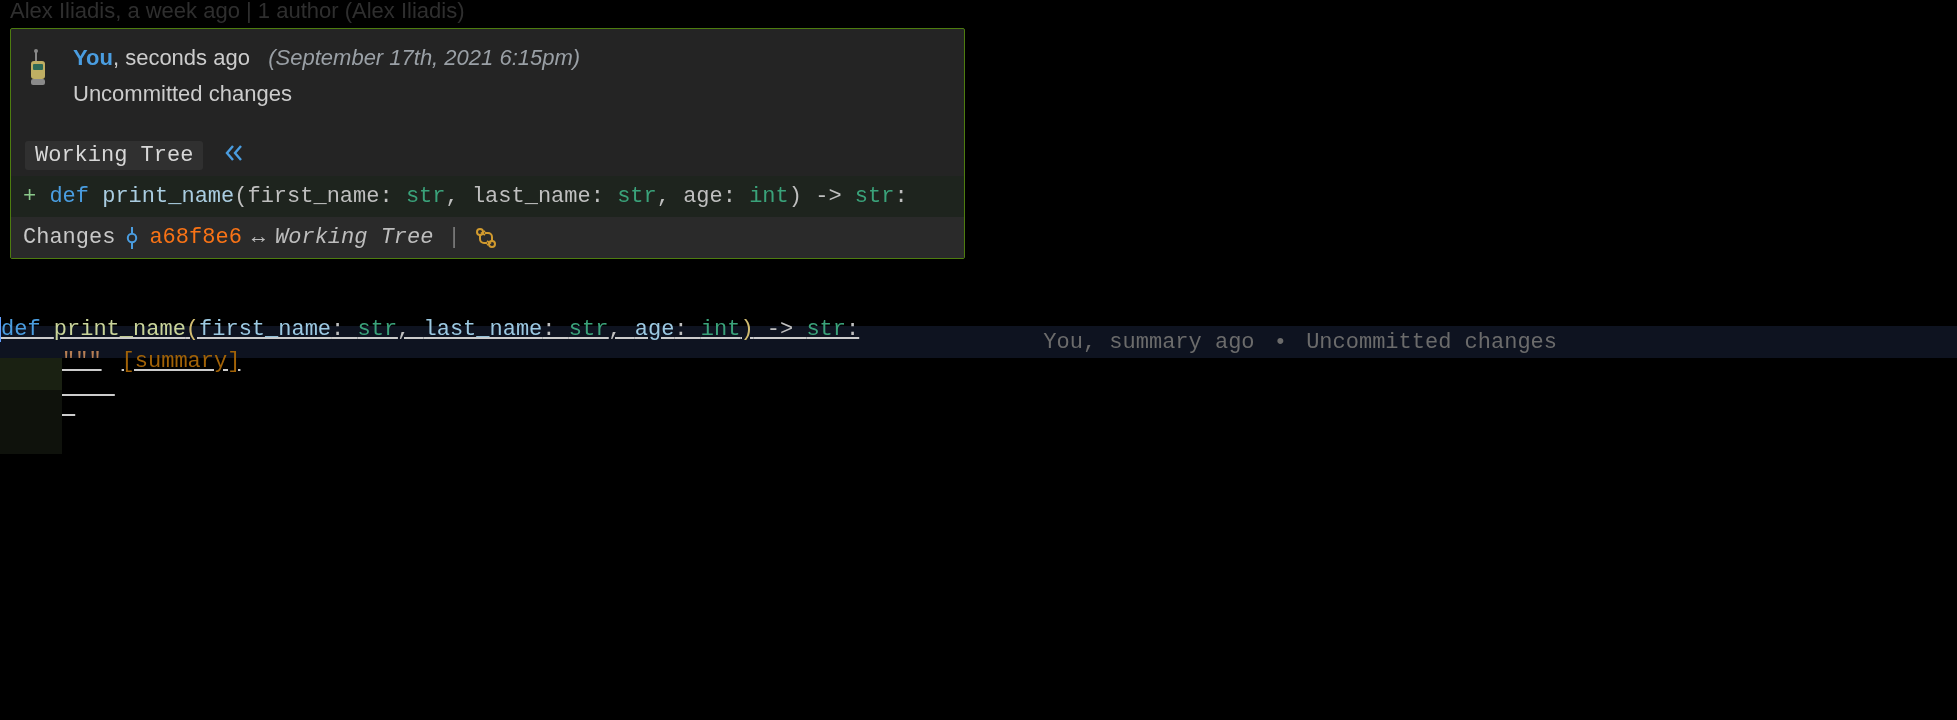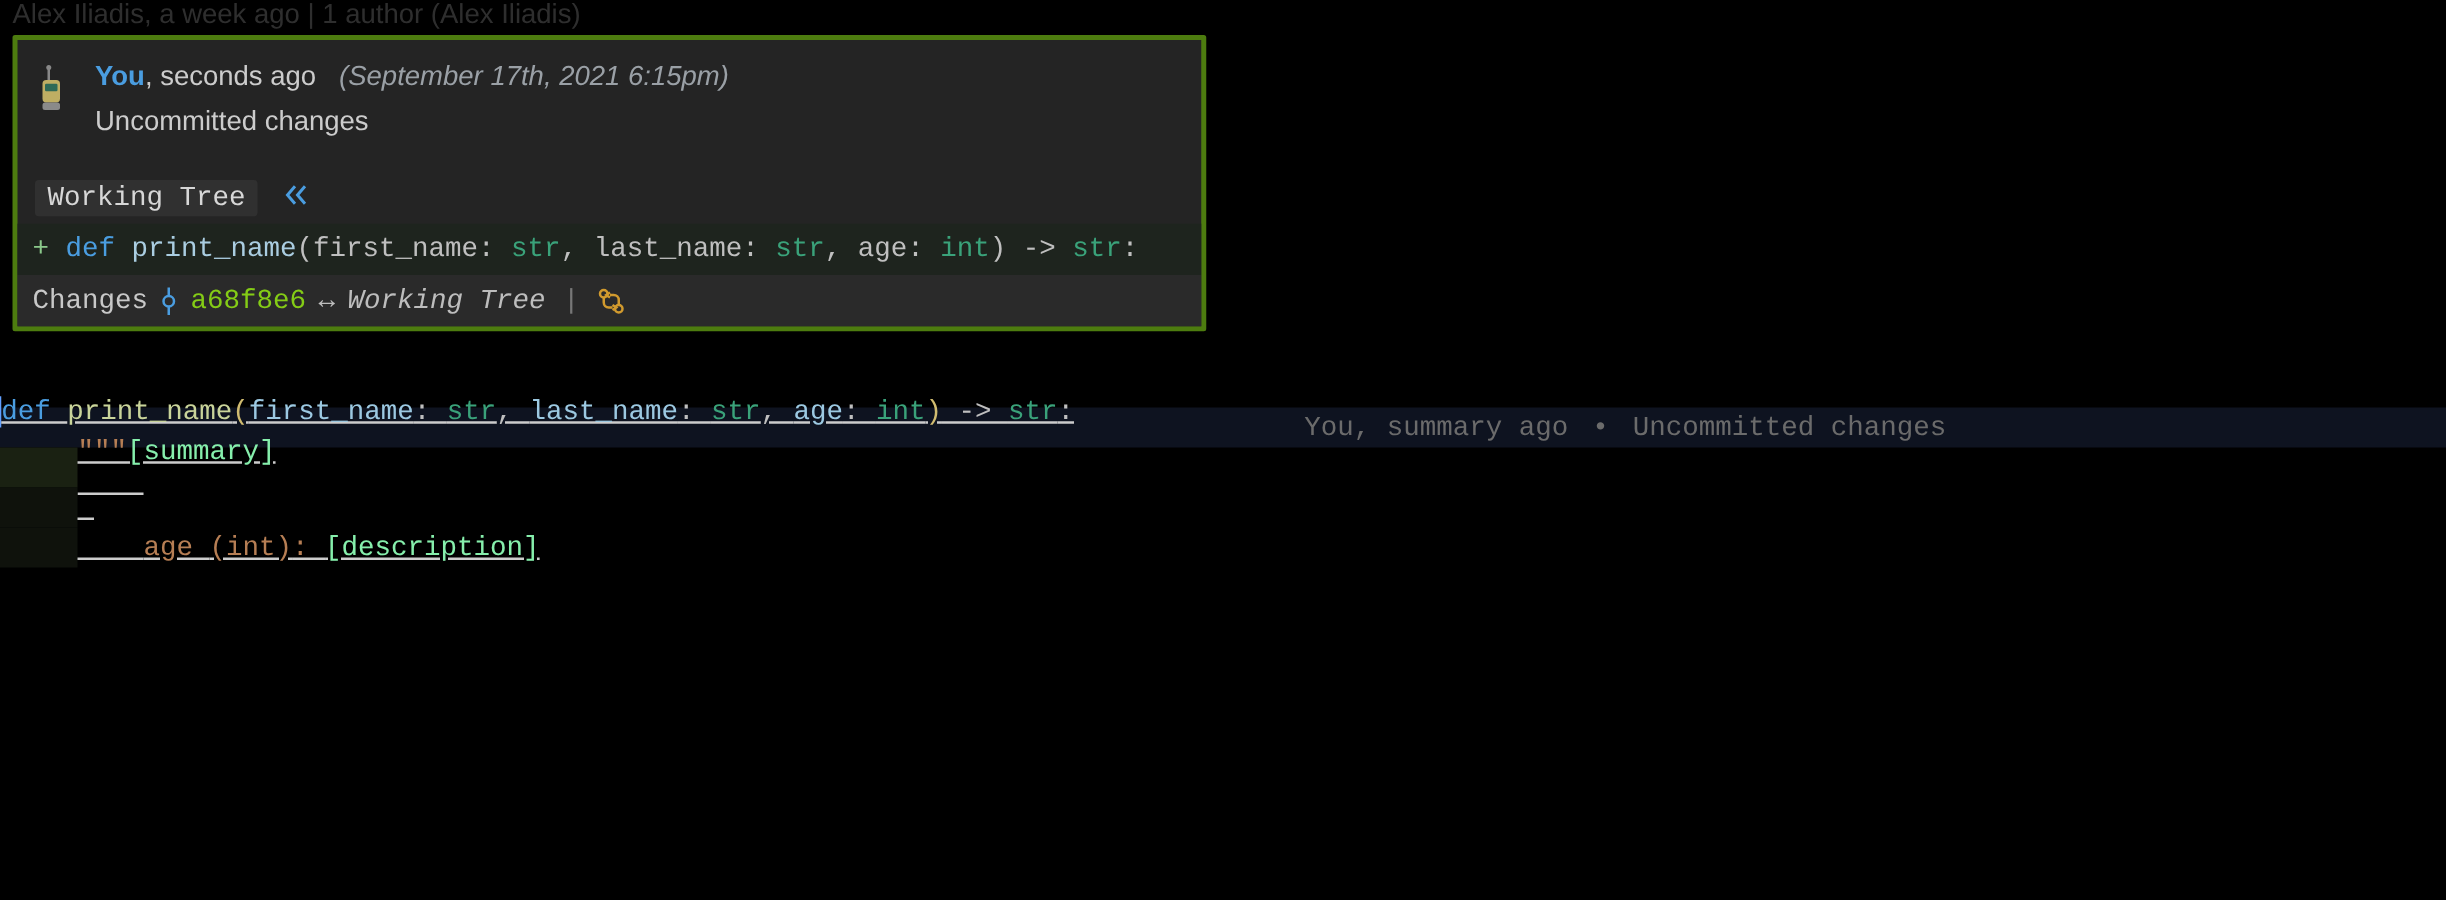--- a/index.html
+++ b/index.html
@@ -7,21 +7,21 @@
               font-family:"Segoe UI",Arial,Helvetica,sans-serif; font-size:22px;
               overflow:hidden; }
   .mono { font-family:Consolas,"Courier New",monospace; font-size:22px; }
 
   
   .blame-behind { position:absolute; top:-2px; left:10px; color:#555;
                   font-size:22px; opacity:.55; white-space:pre; z-index:1;}
 
   
   .popup { position:absolute; top:28px; left:10px; width:955px;
-           background:#242424; border:4px solid #4d7c0f; border-radius:2px;
+           background:#242424; border:1px solid #4d7c0f; border-radius:2px;
            box-shadow:0 6px 12px rgba(0,0,0,.4); z-index:10;}
   .popup-head { display:flex; align-items:flex-start; padding:16px 20px 10px 12px;}
   .avatar { width:30px; height:44px; display:flex; align-items:center;
             justify-content:center; margin-right:20px; margin-top:2px;}
   .popup-title { color:#ccc; font-size:22px; white-space:pre;}
   .you { color:#4a9de0; font-weight:700;}
   .popup-date { font-style:italic; color:#9aa0a6; font-size:22px;}
   .popup-msg { color:#ccc; font-size:22px; padding:10px 0 18px 64px;}
   .popup-row-wt { display:flex; align-items:center; gap:10px;
                   padding:6px 12px 6px 14px;}
@@ -31,21 +31,21 @@
   .diffline { background:#1e241e; color:#d3d3d3; padding:8px 12px;
               white-space:pre;}
   .kw   { color:#4a9de0;}
   .func { color:#aacde1;}
   .param{ color:#bfbfbf;}
   .type { color:#3aa27a;}
   .pun  { color:#bfbfbf;}
   .plus { color:#8bc98b; font-weight:400;}
   .popup-bottom { display:flex; align-items:center; gap:10px;
                   padding:8px 12px; color:#c8c8c8; background:#2a2a2a;}
-  .hash { color:#84cc16;}
+  .hash { color:#f97316;}
   .wt-ital { font-style:italic; color:#bdbdbd;}
   .pipe { color:#777; padding:0 4px;}
   .compare-icn svg { display:block; }
 
   
   .branch-icn { color:#4a9de0; display:inline-flex; }
 
   
   .editor { position:absolute; top:326px; left:0; width:1957px; }
   .eline { display:flex; align-items:center; height:32px; }
@@ -56,21 +56,21 @@
   .gutter.low { background:#0f120c;}
   .blame-inline { color:#6b6b6b; font-style:normal;}
   .blame-inline .dot{ padding:0 6px;}
 
   
   .e-kw { color:#4a9de0;}
   .e-fn { color:#c9d49a;}
   .e-ty { color:#3aa27a;}
   .e-op { color:#bfbfbf;}
   .e-str{ color:#b67e54;}
-  .e-brk{ color:#86efac;}
+  .e-brk{ color:#a16207;margin-left:20px;}
   .e-var{ color:#9cc9e2;}
   .e-tok{ color:#d1bc70;}
   .defcursor { border-left:2px solid #62a0ff; margin-left:-1px;}
 
   svg { overflow:visible; }
 </style>
 </head>
 <body>
 
 <div class="blame-behind">Alex Iliadis, a week ago | 1 author (Alex Iliadis)</div>
@@ -152,16 +152,15 @@
   <div class="eline">
     <span class="gutter low"></span>
     <span class="code"> </span>
   </div>
 
 
 
 
   <div class="eline">
     <span class="gutter low"></span>
-    <span class="code">    <span class="e-str">age </span><span class="e-str">(int)</span><span class="e-str">: </span><span class="e-brk">[description]</span></span>
   </div>
 
 </div>
 
 </body></html>

